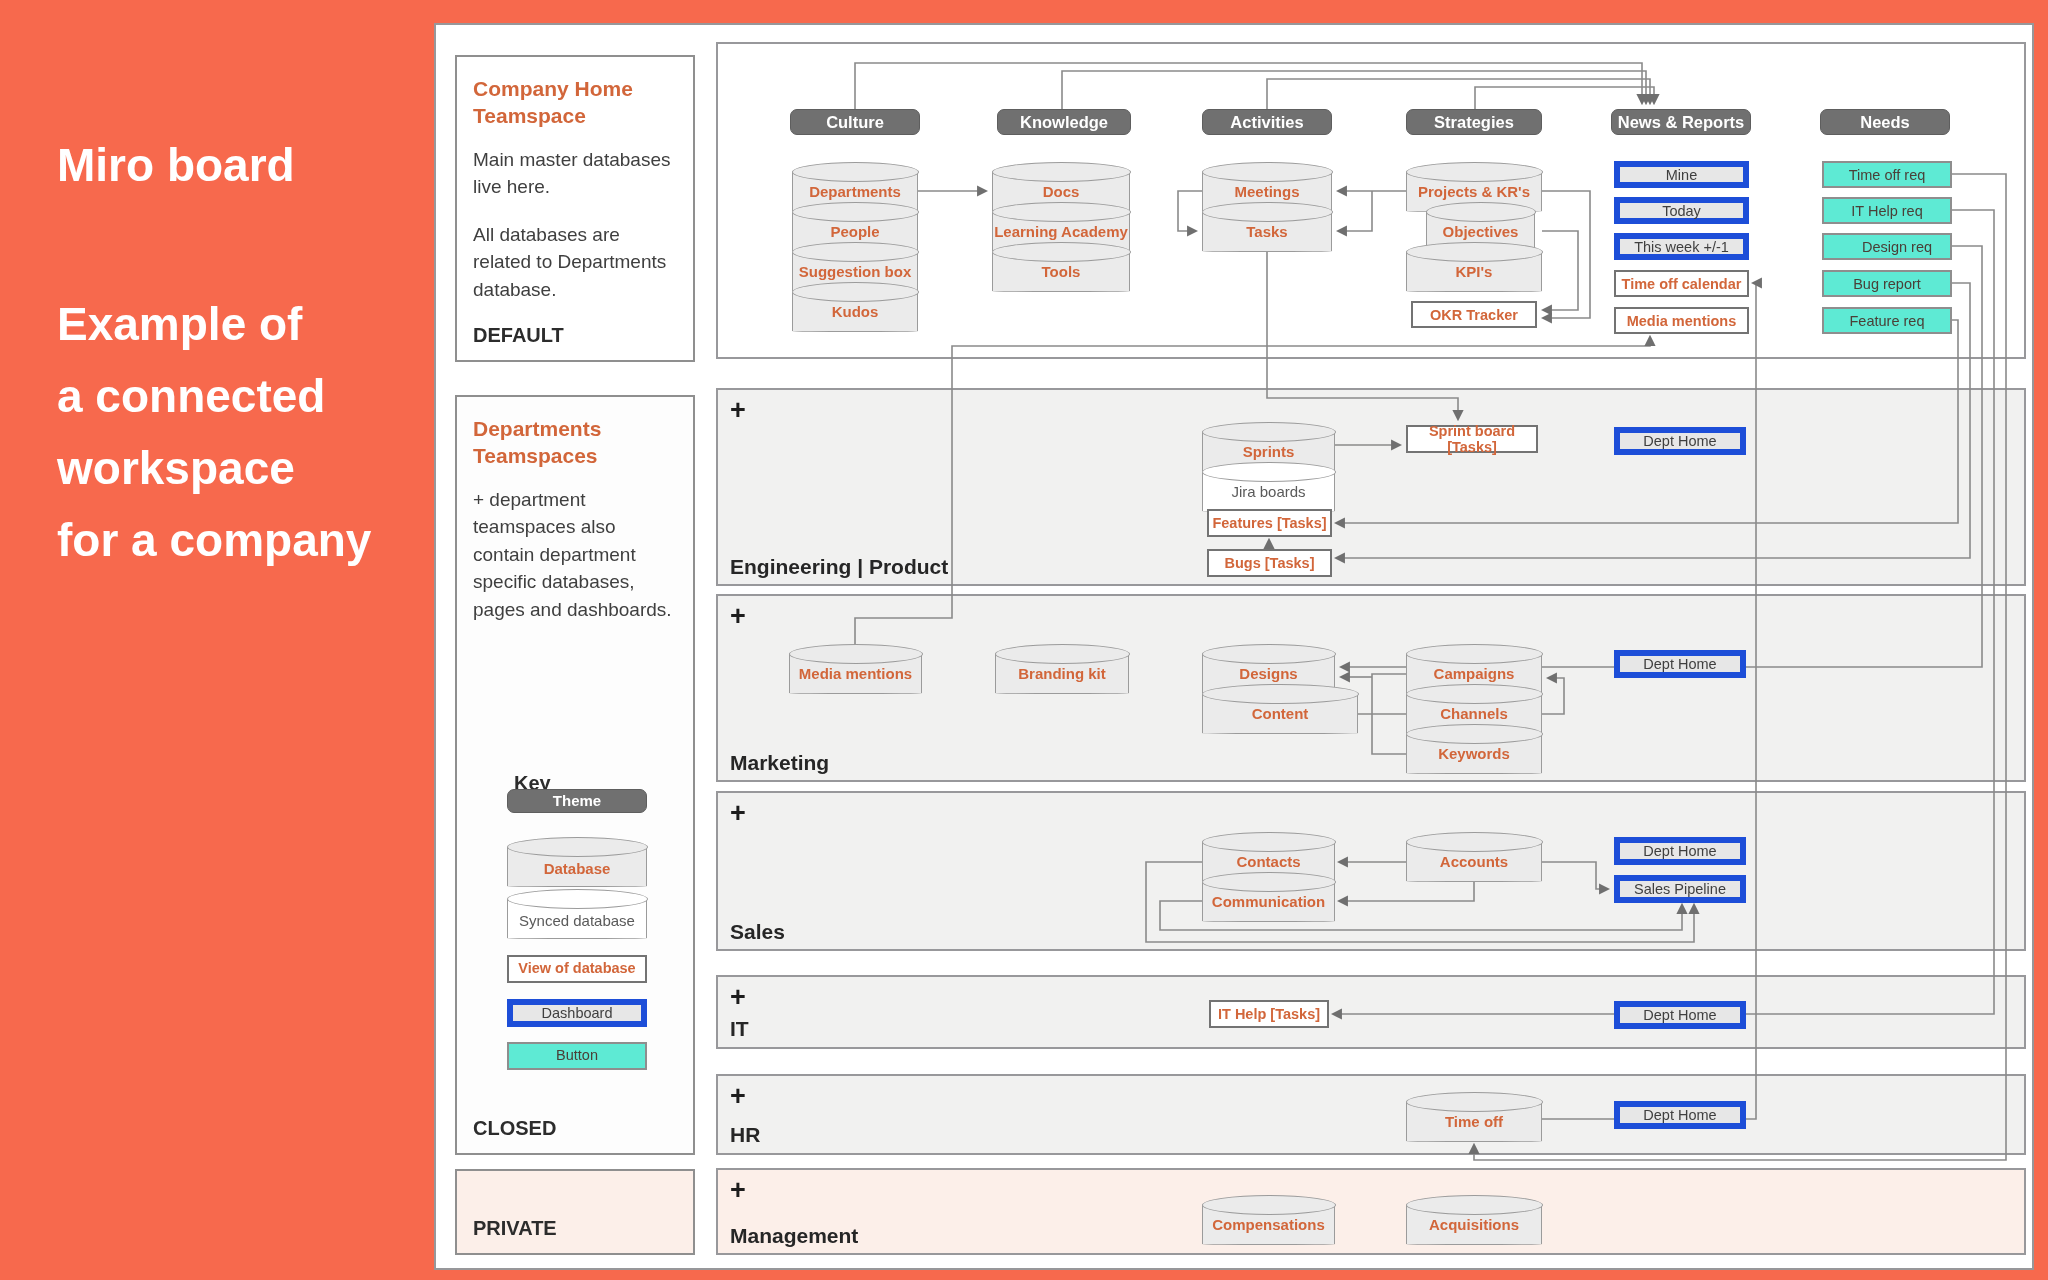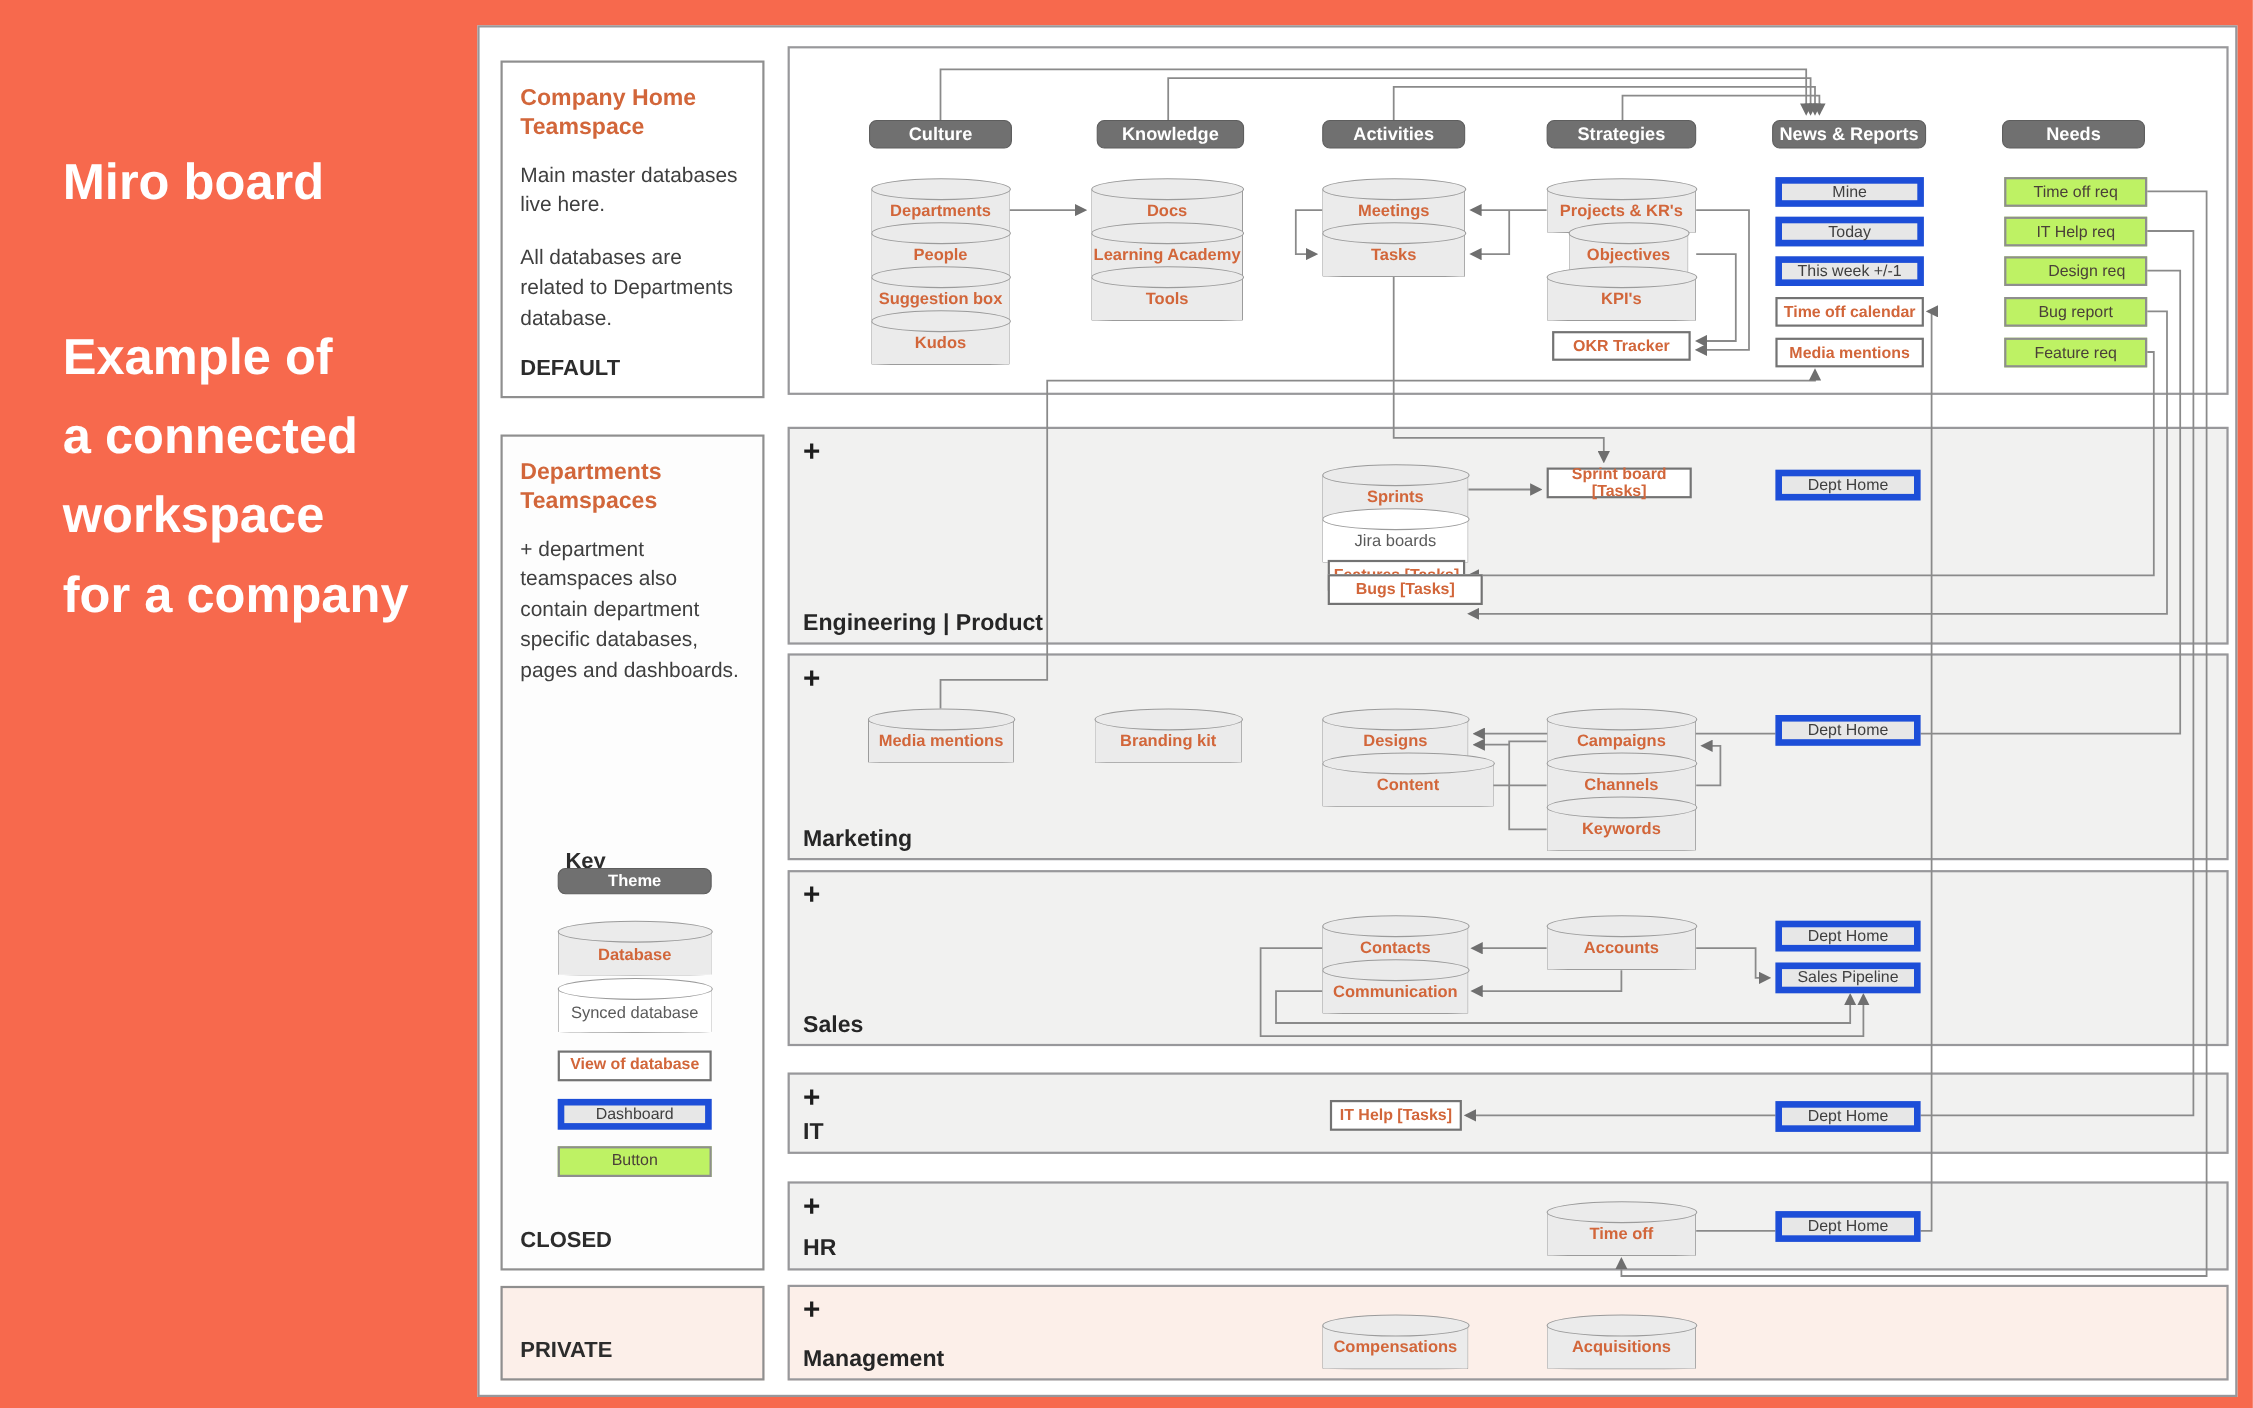--- a/index.html
+++ b/index.html
@@ -19,21 +19,21 @@
   .sect.white{background:#ffffff;}
   .sect.pink{background:#fcefe9;}
   .sect-plus{position:absolute;font-size:27px;font-weight:700;color:#1d1d1d;line-height:1;}
   .sect-title{position:absolute;font-size:21px;font-weight:700;color:#262626;}
   .node{position:absolute;display:flex;align-items:center;justify-content:center;
         box-sizing:border-box;text-align:center;}
   .pillhead{background:#707070;color:#fff;font-weight:700;font-size:16.5px;height:26px;
             border-radius:7px;border:1px solid #5e5e5e;}
   .viewbox{background:#fff;border:2px solid #737373;color:#d2663a;font-weight:700;font-size:14.5px;height:28px;}
   .dash{background:#e7e7e7;border:6px solid #1d4ed8;color:#3f3f3f;font-size:14.5px;height:28px;}
-  .btnx{background:#bef264;border:2px solid #8e8e8e;color:#4a4038;font-size:14.5px;height:28px;}
+  .btnx{background:#5eead4;border:2px solid #8e8e8e;color:#4a4038;font-size:14.5px;height:28px;}
   .cyl{position:absolute;box-sizing:border-box;background:#ebebeb;border:1.5px solid #9b9b9b;border-top:none;
        border-radius:0 0 999px 999px / 0 0 14px 14px;height:40px;}
   .cyl::before{content:"";position:absolute;left:-1.5px;right:-1.5px;top:-10px;height:20px;box-sizing:border-box;
        background:#ebebeb;border:1.5px solid #9b9b9b;border-radius:50%;}
   .cyl span{position:absolute;left:0;right:0;top:11px;text-align:center;font-weight:700;
        color:#d2663a;font-size:15px;z-index:2;}
   .cyl.synced{background:#fff;}
   .cyl.synced::before{background:#fff;}
   .cyl.synced span{color:#5a5a5a;font-weight:400;}
   .keytitle{position:absolute;font-size:20px;font-weight:700;color:#2c2c2c;}
@@ -230,21 +230,21 @@
   <div class="sect-title" style="left:294px;top:530px;">Engineering | Product</div>
   <div class="cyl" style="left:766px;top:407px;width:133px;">
       <span>Sprints</span>
     </div>
   <div class="cyl synced" style="left:766px;top:447px;width:133px;">
       <span>Jira boards</span>
     </div>
   <div class="node viewbox" style="left:771px;top:484px;width:125px;">
       <span>Features [Tasks]</span>
     </div>
-  <div class="node viewbox" style="left:771px;top:497px;width:141px;">
+  <div class="node viewbox" style="left:771px;top:524px;width:125px;">
       <span>Bugs [Tasks]</span>
     </div>
   <div class="node viewbox" style="left:970px;top:400px;width:132px;">
       <span>Sprint board [Tasks]</span>
     </div>
   <div class="node dash" style="left:1178px;top:402px;width:132px;">
       <span>Dept Home</span>
     </div>
 
   <div class="sect-plus" style="left:294px;top:578px;">+</div>

